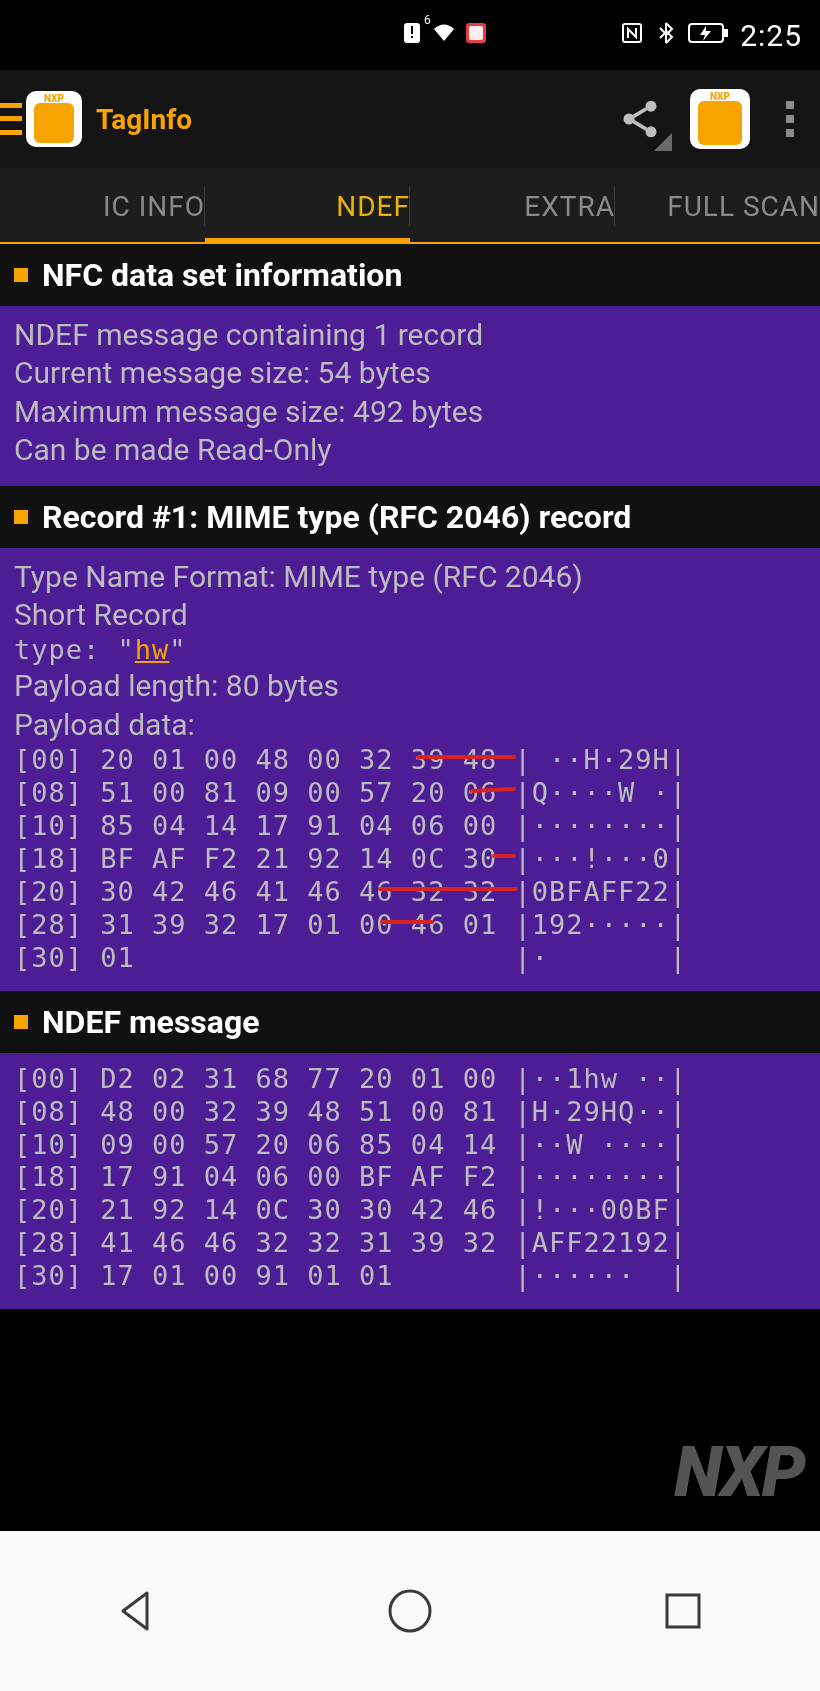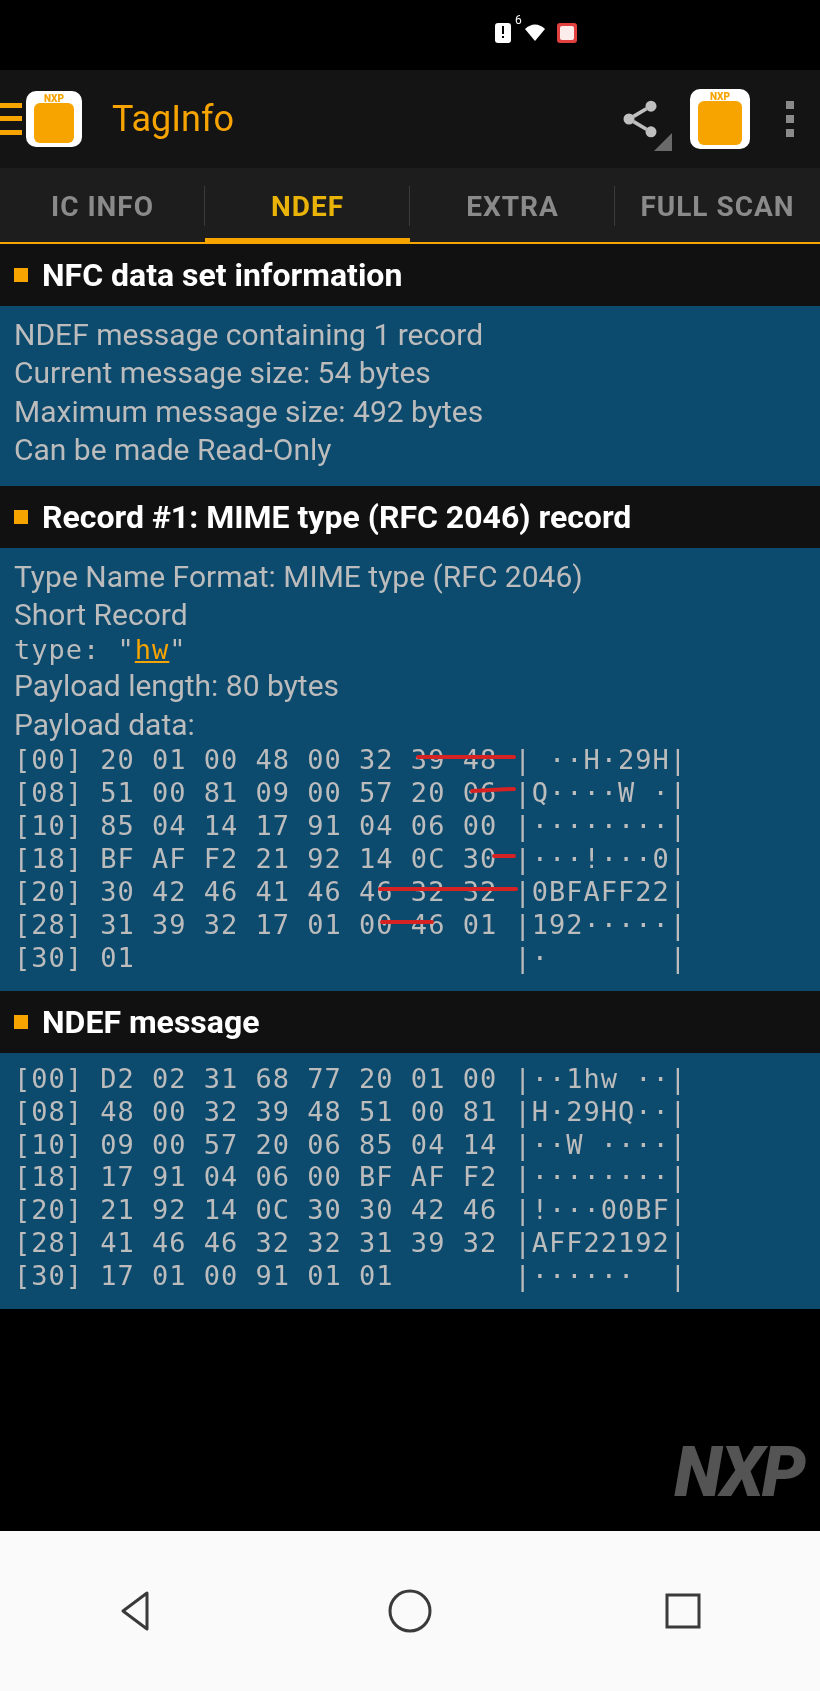--- a/index.html
+++ b/index.html
@@ -13,39 +13,39 @@
   .stat-ic { width: 24px; height: 24px; }
   .clock { font-weight: 400; letter-spacing: 1px; font-size: 30px; }
 
   
   .app-bar { height: 98px; background: #141414; display: flex; align-items: center; padding: 0 10px 0 0; gap: 0; }
   .hamburger { width: 22px; height: 40px; margin-left: 0; display:flex; flex-direction:column; justify-content:space-around;}
   .hamburger div { height: 5px; background:#f7a400; }
   .app-icon { width: 56px; height: 56px; border-radius: 10px; background: #fff; margin-left: 4px; display:flex; align-items:flex-end; justify-content:center; position:relative; overflow:hidden;}
   .app-icon .tag { position:absolute; bottom:4px; width:40px; height:40px; background:#f7a400; border-radius:6px; }
   .app-icon .nxp { position:absolute; top:2px; font-size:10px; font-weight:900; color:#f7a400; }
-  .app-title { font-size: 36px; font-weight: 400; color: #f7a400; margin-left: 30px; flex: 1; }
+  .app-title { font-size: 28px; font-weight: 700; color: #f7a400; margin-left: 14px; flex: 1; }
   .share-btn { width: 60px; height: 60px; display:flex; align-items:center; justify-content:center; position:relative; margin-right: 20px;}
   .writer-icon { width: 60px; height: 60px; border-radius: 10px; background: #fff; display:flex; align-items:flex-end; justify-content:center; position:relative; overflow:hidden; margin-right: 20px;}
   .writer-icon .tag { position:absolute; bottom:4px; width:44px; height:44px; background:#f7a400; border-radius:6px; }
   .writer-icon .nxp { position:absolute; top:2px; font-size:10px; font-weight:900; color:#f7a400; }
   .overflow { width: 40px; display:flex; flex-direction:column; align-items:center; gap:6px; }
   .overflow div { width:8px; height:8px; background:#8a8a8a; }
 
   
   .tab-strip { height: 76px; background: #1d1d1d; display: flex; position: relative; }
-  .tab { flex: 1; display: flex; align-items: center; justify-content: center; color: #8a8a8a; font-size: 28px; font-weight: 700; letter-spacing: 1px; position:relative;}
+  .tab { flex: 1; display: flex; align-items: center; justify-content: flex-end; color: #8a8a8a; font-size: 28px; font-weight: 400; letter-spacing: 1px; position:relative;}
   .tab.active { color: #eab308; }
   .tab-underline { position:absolute; bottom:0; left:0; right:0; height:2px; background:#f7a400; }
   .tab.active .tab-active-bar { position:absolute; bottom:-2px; left:0; right:0; height:8px; background:#f7a400; }
   .tab-sep { position:absolute; right:0; top:18px; bottom:18px; width:1px; background:#3a3a3a; }
   .tab:last-child .tab-sep { display:none; }
 
   
-  .content { background: #0c4a6e; }
+  .content { background: #4c1d95; }
   .section-header { background:#111; padding: 12px 14px; display:flex; align-items:center; gap:14px; }
   .bullet { width:14px; height:14px; background:#f7a400; flex-shrink:0; }
   .section-title { color:#fff; font-weight:700; font-size:32px; }
   .section-body { padding: 10px 14px 16px; font-size: 30px; line-height: 1.28; color:#bcbcbc; }
 
   .mono { font-family: "Menlo","Consolas","DejaVu Sans Mono",monospace; font-size: 27px; line-height: 1.22; white-space: pre; color:#bcbcbc; letter-spacing: 1px;}
   .link { color:#f7a400; text-decoration: underline; }
 
   
 
@@ -77,20 +77,41 @@
           <path d="M2 8 C8 2 16 2 22 8 L12 20 Z" fill="#fff"></path>
         </svg>
       <span style="position:absolute; left:-8px; top:-6px; font-size:12px; color:#fff;">6</span>
     </span>
     <span>
       <svg class="stat-ic" viewBox="0 0 24 24">
           <rect x="2" y="2" width="20" height="20" rx="3" fill="#e04040"></rect>
           <rect x="5" y="5" width="14" height="14" rx="2" fill="#fff" opacity="0.9"></rect>
         </svg>
     </span>
+  </div>
+  <div class="status-right">
+    <span>
+      <svg class="stat-ic" viewBox="0 0 24 24">
+          <rect x="3" y="3" width="18" height="18" rx="2" fill="none" stroke="#fff" stroke-width="2"></rect>
+          <path d="M8 17 V8 L16 16 V7" fill="none" stroke="#fff" stroke-width="2"></path>
+        </svg>
+    </span>
+    <span>
+      <svg class="stat-ic" viewBox="0 0 24 24">
+          <path d="M12 2 L18 8 L12 14 L12 2 M12 22 L18 16 L12 10 L12 22 M6 7 L12 13 M6 17 L12 11" stroke="#fff" stroke-width="2" fill="none"></path>
+        </svg>
+    </span>
+    <span>
+      <svg width="42" height="24" viewBox="0 0 42 24">
+          <rect x="1" y="3" width="34" height="18" rx="3" fill="none" stroke="#fff" stroke-width="2"></rect>
+          <rect x="36" y="8" width="4" height="8" fill="#fff"></rect>
+          <path d="M18 5 L12 14 L17 14 L15 20 L23 10 L18 10 Z" fill="#fff"></path>
+        </svg>
+    </span>
+    <span class="clock">2:25</span>
   </div>
 </div>
 
 <div class="app-bar">
   <div class="hamburger">
       <div></div>
       <div></div>
       <div></div>
     </div>
   <div class="app-icon">

